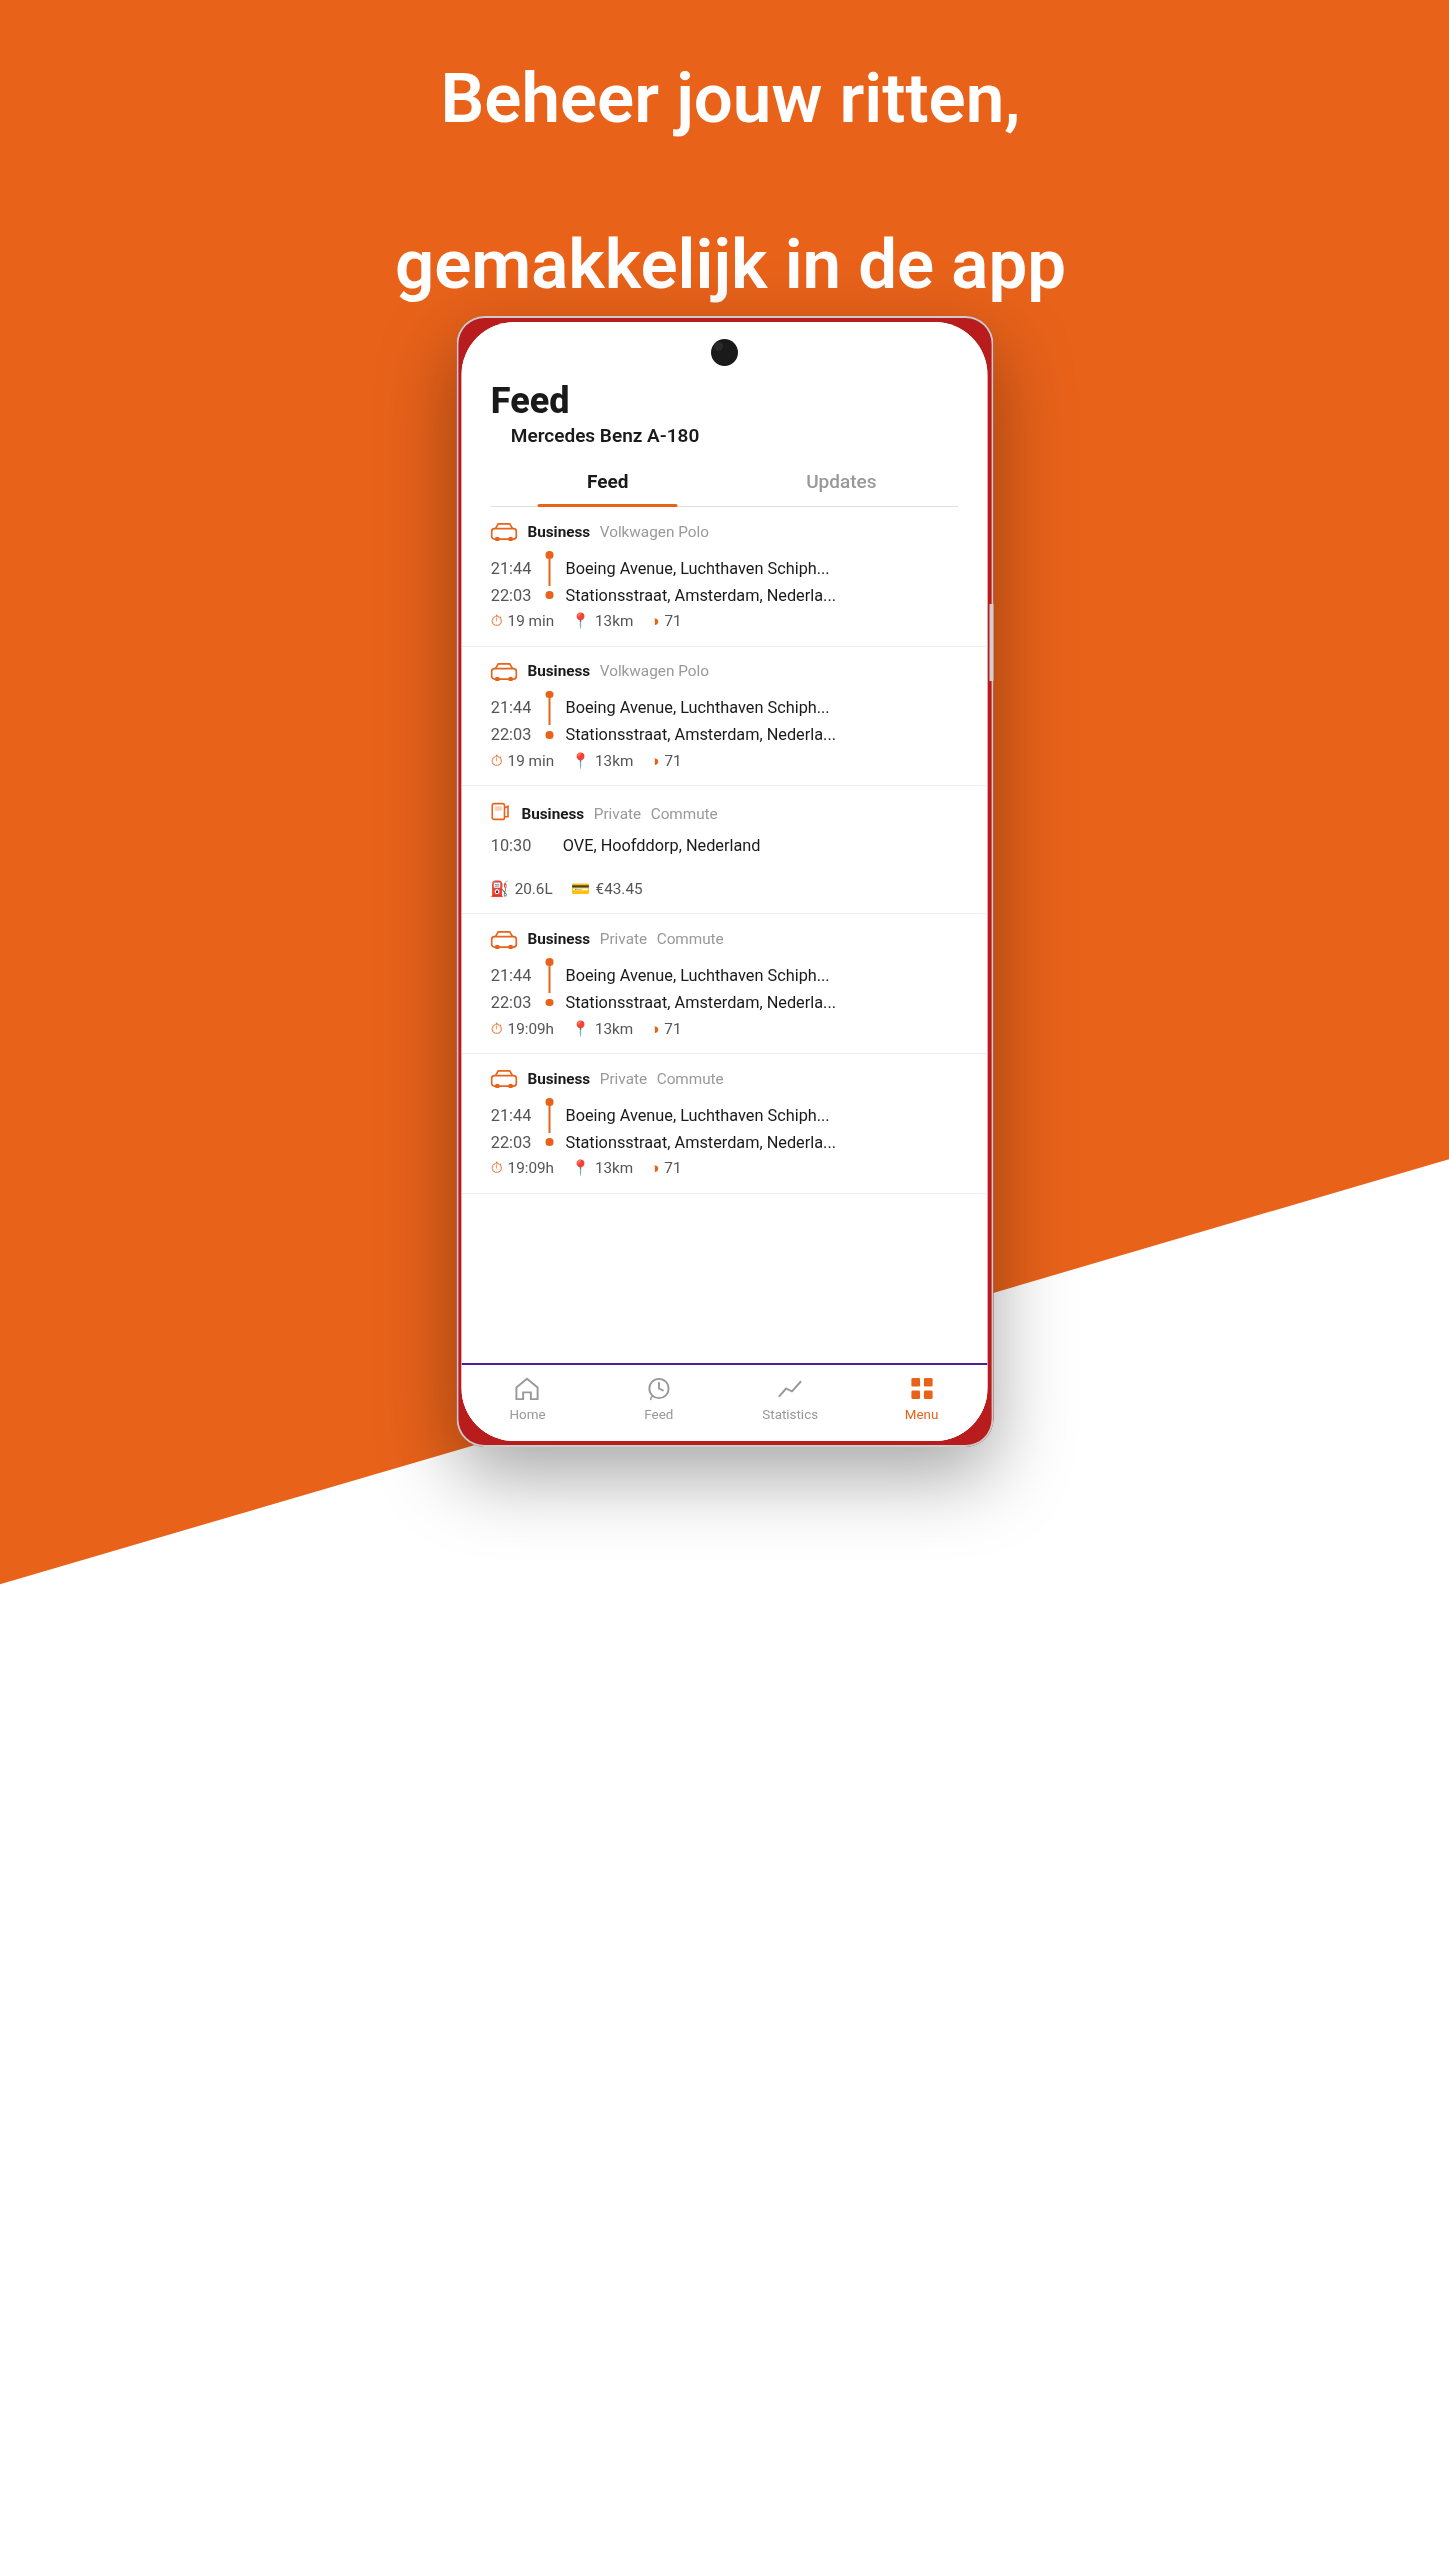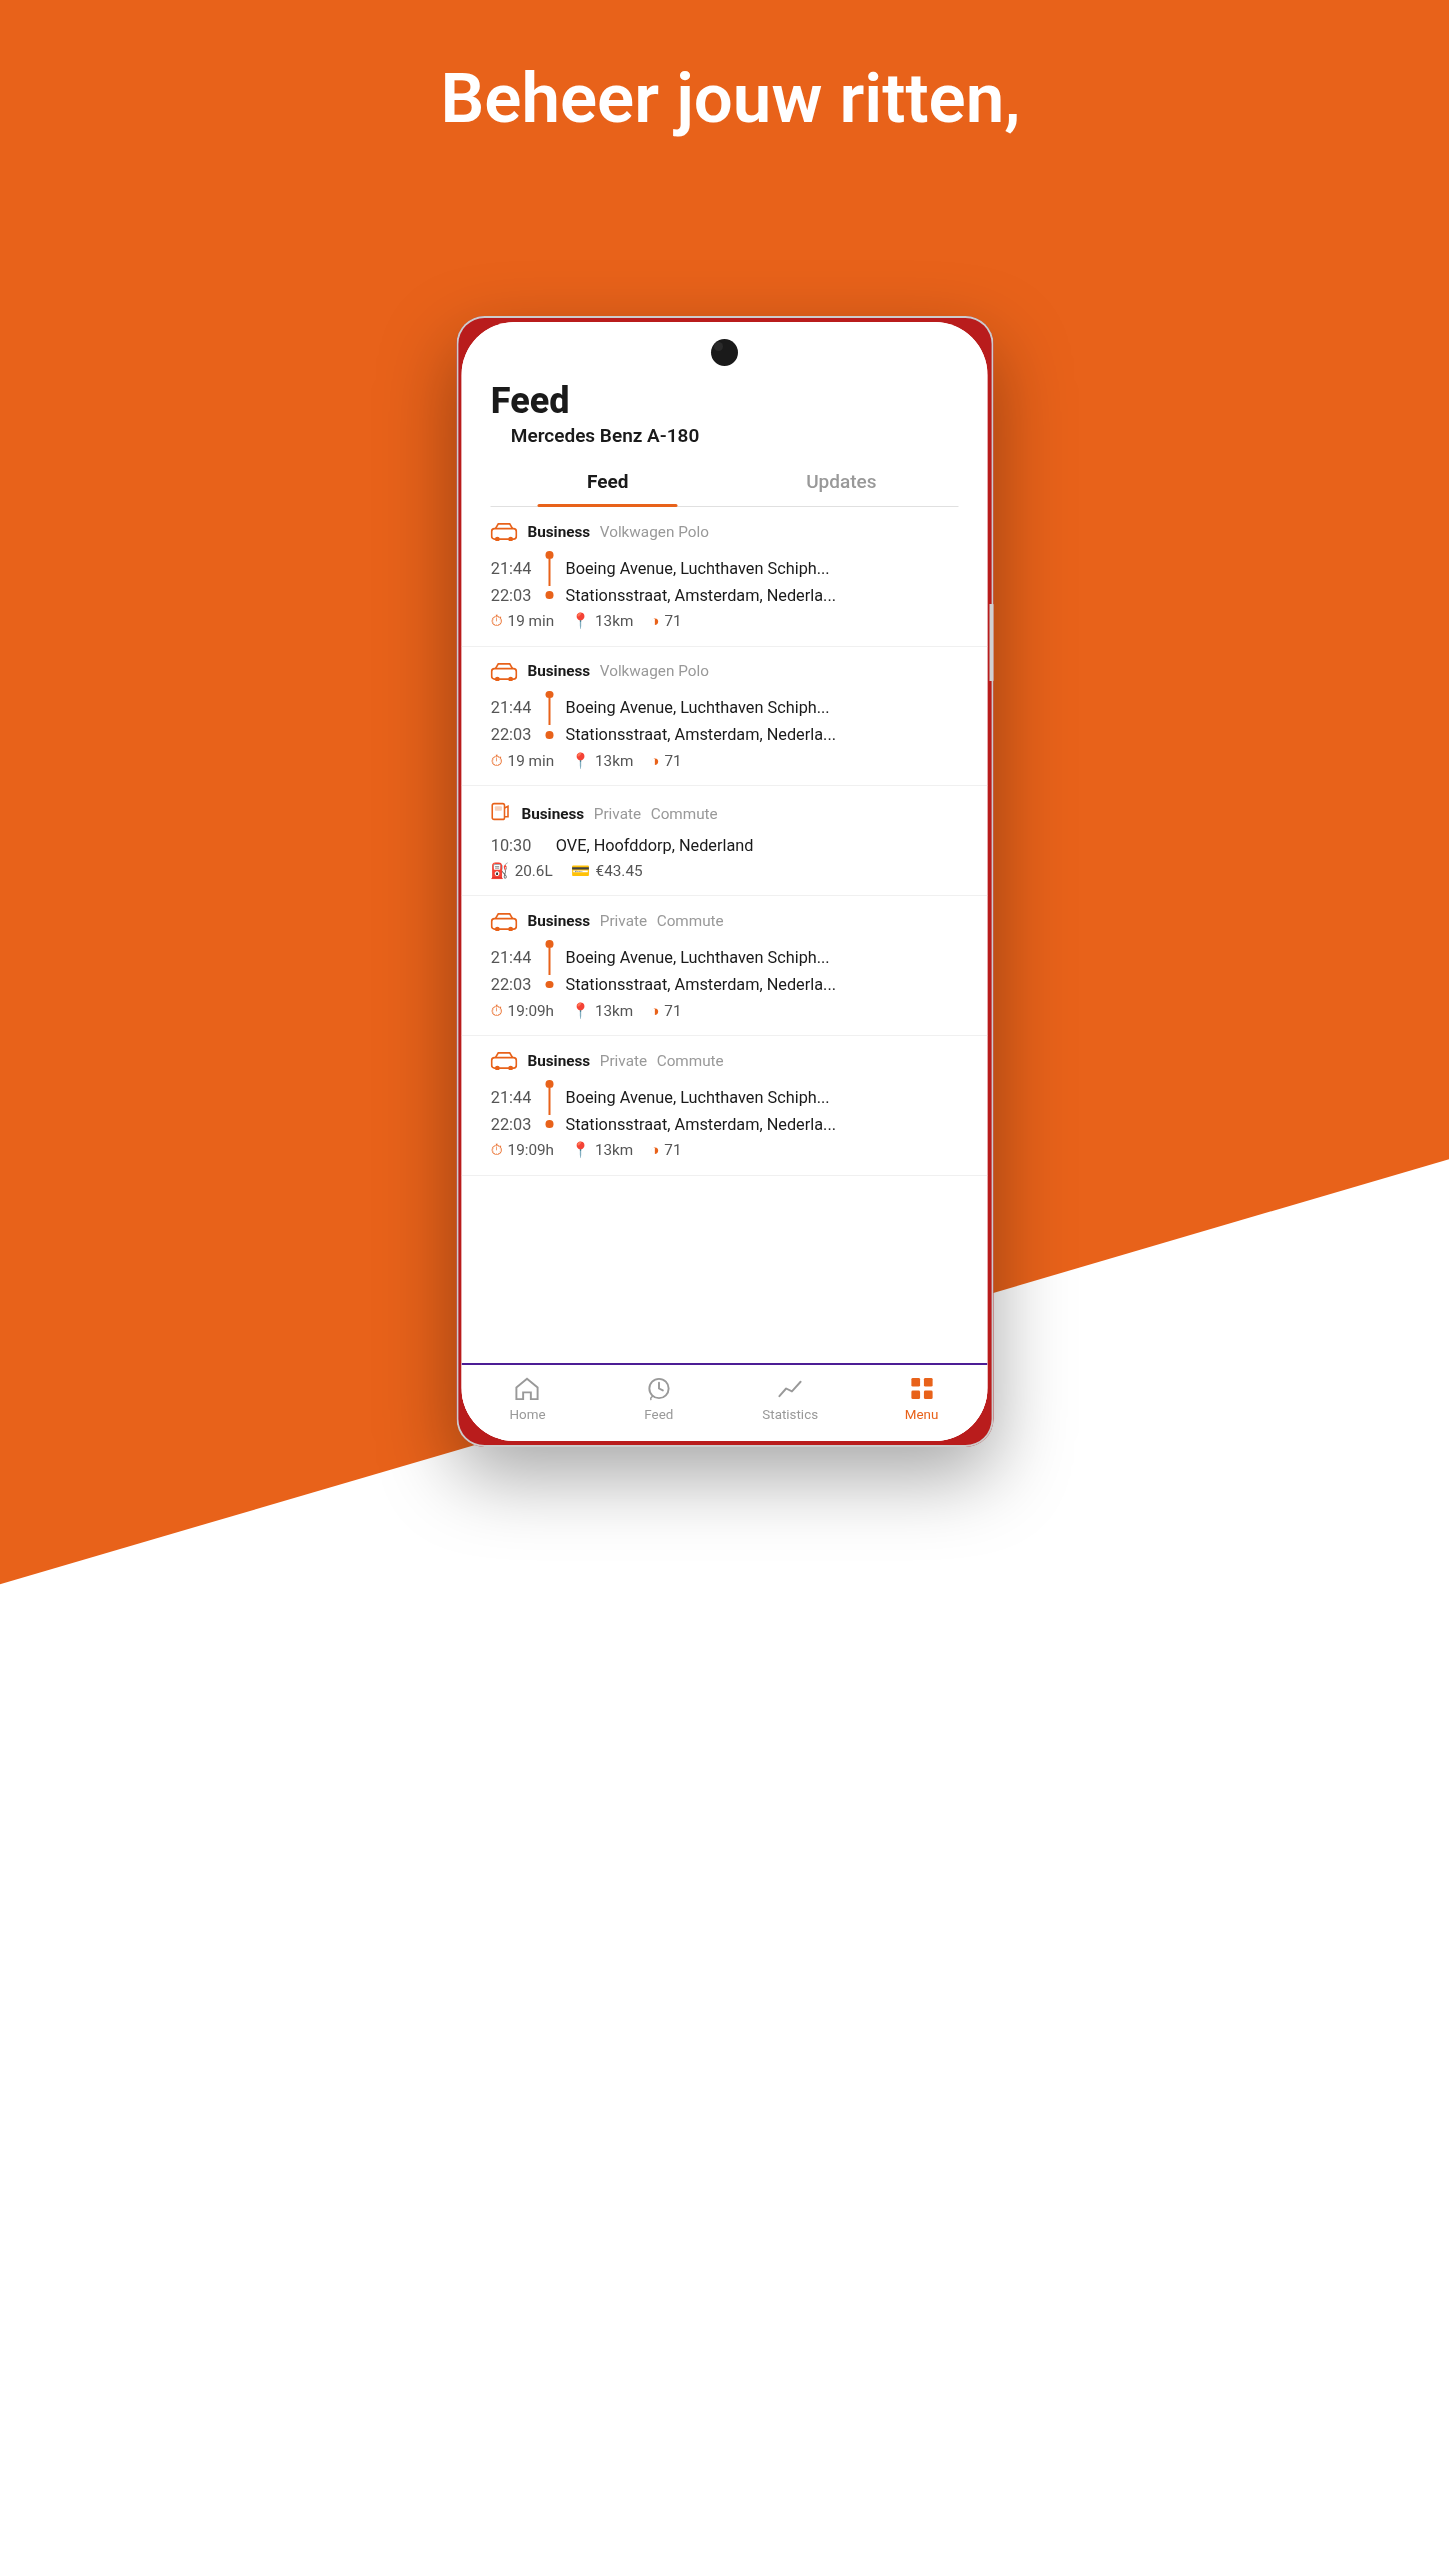--- a/index.html
+++ b/index.html
@@ -345,20 +345,21 @@
 </head>
 <body>
 
 <div class="bg-container">
   <div class="bg-white-bottom"></div>
 </div>
 
 <div class="header-text">
   <span>Beheer jouw ritten,</span><br>
   <br>
+  <span>gemakkelijk in de app</span>
 </div>
 
 <div class="phone-mockup">
   <div class="phone-button-right"></div>
   <div class="phone-inner">
     <div class="phone-camera"></div>
 
     <div class="app-content">
 
       <div class="app-header">
@@ -475,21 +476,21 @@
               <svg viewBox="0 0 24 24" fill="none">
                 <rect x="2" y="3" width="14" height="18" rx="2" stroke="#E8621A" stroke-width="1.8"></rect>
                 <path d="M16 8 L20 6 L20 18 L16 18" stroke="#E8621A" stroke-width="1.8" fill="none"></path>
                 <rect x="5" y="6" width="8" height="5" rx="1" fill="#E8621A" opacity="0.3"></rect>
               </svg>
             </span>
             <span class="tag">Business</span>
             <span class="tag-light">Private</span>
             <span class="tag-light">Commute</span>
           </div>
-          <div style="display:flex; align-items:center; gap:15px; margin-bottom:7px;">
+          <div style="display:flex; align-items:center; gap:22px; margin-bottom:25px;">
             <span class="time-col-single">10:30</span>
             <span class="fuel-address" style="margin:0;">OVE, Hoofddorp, Nederland</span>
           </div>
           <div class="fuel-stats">
             <div class="fuel-stat">
               <span style="color:#E8621A; font-size:15.3px;">⛽</span>
               <span>20.6L</span>
             </div>
             <div class="fuel-stat">
               <span style="color:#E8621A; font-size:15.3px;">💳</span>

